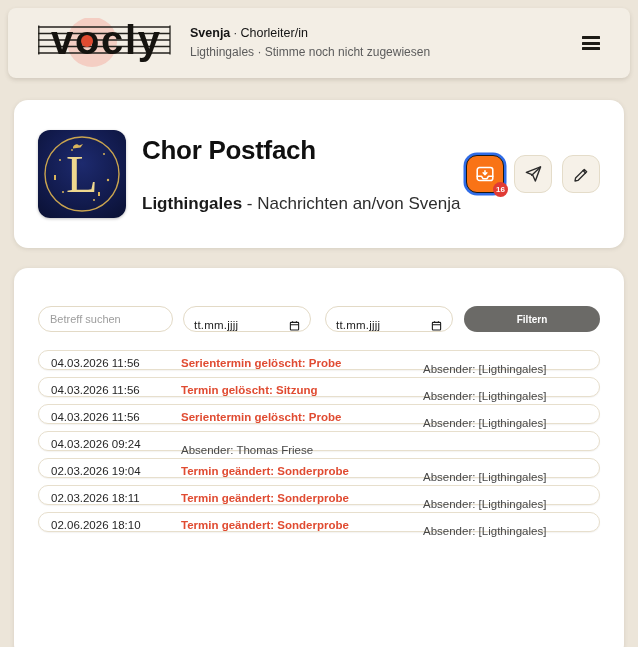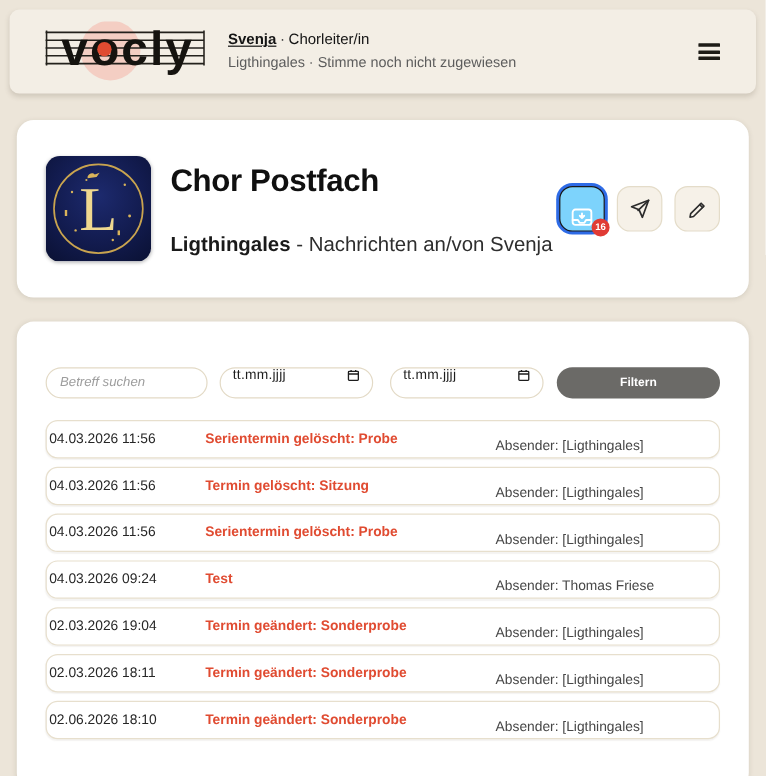--- a/index.html
+++ b/index.html
@@ -17,21 +17,21 @@
     background:#f3eee5;
     border-radius:8px;
     box-shadow:0 2px 4px rgba(90,80,60,.18);
     display:flex; align-items:center;
     padding:0 26px 0 28px;
     position:relative;
   }
   .logo { width:136px; height:50px; flex:0 0 auto; }
   .user-block { margin-left:18px; line-height:1.35; }
   .user-line1 { font-size:12.5px; color:#141414; }
-  .user-line1 b { font-weight:bold;text-decoration:underline; }
+  .user-line1 b { font-weight:bold; }
   .user-line1 .sep { margin:0 3px; color:#333; }
   .user-line2 { font-size:12px; color:#5c5c5c; margin-top:2px; }
   .menu-btn {
     margin-left:auto; width:26px; height:24px;
     display:flex; flex-direction:column; justify-content:center; gap:2.5px;
     cursor:pointer; background:none; border:none; padding:2px 4px;
   }
   .menu-btn span { display:block; height:3px; background:#1d1b16; border-radius:.5px; }
 
   
@@ -57,23 +57,22 @@
   .inbox-subtitle { font-size:17px; color:#2e2e2e; margin-top:28px; }
   .inbox-subtitle b { font-weight:bold; color:#1a1a1a; }
   .inbox-actions { margin-left:auto; display:flex; gap:10px; align-items:center; }
   .icon-btn {
     width:38px; height:38px; border-radius:11px;
     display:flex; align-items:center; justify-content:center;
     cursor:pointer; position:relative; border:1px solid #e4dcc9;
     background:#f6f1e8;
   }
   .icon-btn.primary {
-    background:#7dd3fc; border-color:#191919;
+    background:#f97316; border-color:#191919;
     box-shadow:0 0 0 2.5px #2e6be6;
-    align-items:flex-end;
   }
   .icon-btn svg { display:block; }
   .badge {
     position:absolute; right:-5px; bottom:-5px;
     min-width:15px; height:15px; border-radius:8px;
     background:#e03b35; color:#fff;
     font-size:8px; font-weight:bold; line-height:15px; text-align:center;
     padding:0 2px;
   }
 
@@ -82,43 +81,43 @@
     margin-top:20px;
     padding:22px 24px 24px 24px;
     min-height:390px;
   }
   .section-title { font-size:13.5px; font-weight:bold; color:#121212; }
   .filter-row { display:flex; align-items:center; margin-top:16px; }
   .text-input {
     width:135px; height:26px;
     border:1px solid #e3dac6; border-radius:13px;
     background:#fff; font-family:inherit;
-    font-size:11px; color:#222; padding:0 11px; outline:none;font-style:italic;
+    font-size:11px; color:#222; padding:0 11px; outline:none;
   }
   .text-input::placeholder { color:#9d9d9d; }
   .date-input {
     width:128px; height:26px;
     border:1px solid #e3dac6; border-radius:13px;
-    background:#fff; display:flex; align-items:flex-start;
+    background:#fff; display:flex; align-items:flex-end;
     padding:0 10px; cursor:text;
   }
   .date-input .date-text { font-size:11.5px; color:#1d1d1d; letter-spacing:.2px; }
   .date-input svg { margin-left:auto; display:block; }
   .filter-btn {
     width:136px; height:26px; border:none; border-radius:13px;
     background:#6b6a67; color:#fff; font-family:inherit;
     font-size:10px; font-weight:bold; cursor:pointer;
   }
   .sp1 { width:10px; } .sp2 { width:14px; } .sp3 { width:11px; }
 
   .message-list { margin-top:18px; display:flex; flex-direction:column; gap:7px; }
   .message-row {
-    height:32px; border:1px solid #e7dfcd; border-radius:10px;
+    height:20px; border:1px solid #e7dfcd; border-radius:10px;
     display:grid; grid-template-columns:130px 242px 1fr;
-    align-items:center; padding:0 2px;
+    align-items:center; padding:0 12px;
     background:#fff; cursor:pointer;
     box-shadow:0 1px 1px rgba(120,105,80,.08);
   }
   .msg-date { font-size:11.5px; color:#262626; }
   .msg-subject { font-size:11.5px; font-weight:bold; color:#e04b31; white-space:nowrap; overflow:hidden; }
   .msg-sender { font-size:11.5px; color:#474747; white-space:nowrap;margin-top:12px; }
 </style>
 </head>
 <body>
 
@@ -245,21 +244,20 @@
     <span class="msg-subject">Termin gelöscht: Sitzung</span>
     <span class="msg-sender">Absender: [Ligthingales]</span>
   </div>
       <div class="message-row">
     <span class="msg-date">04.03.2026 11:56</span>
     <span class="msg-subject">Serientermin gelöscht: Probe</span>
     <span class="msg-sender">Absender: [Ligthingales]</span>
   </div>
       <div class="message-row">
     <span class="msg-date">04.03.2026 09:24</span>
-    <span class="msg-subject">Test</span>
     <span class="msg-sender">Absender: Thomas Friese</span>
   </div>
       <div class="message-row">
     <span class="msg-date">02.03.2026 19:04</span>
     <span class="msg-subject">Termin geändert: Sonderprobe</span>
     <span class="msg-sender">Absender: [Ligthingales]</span>
   </div>
       <div class="message-row">
     <span class="msg-date">02.03.2026 18:11</span>
     <span class="msg-subject">Termin geändert: Sonderprobe</span>

